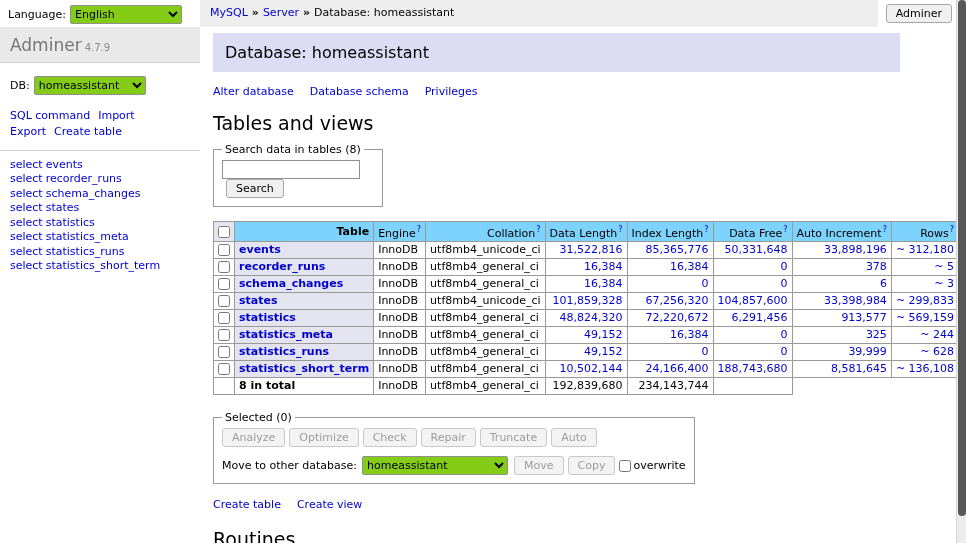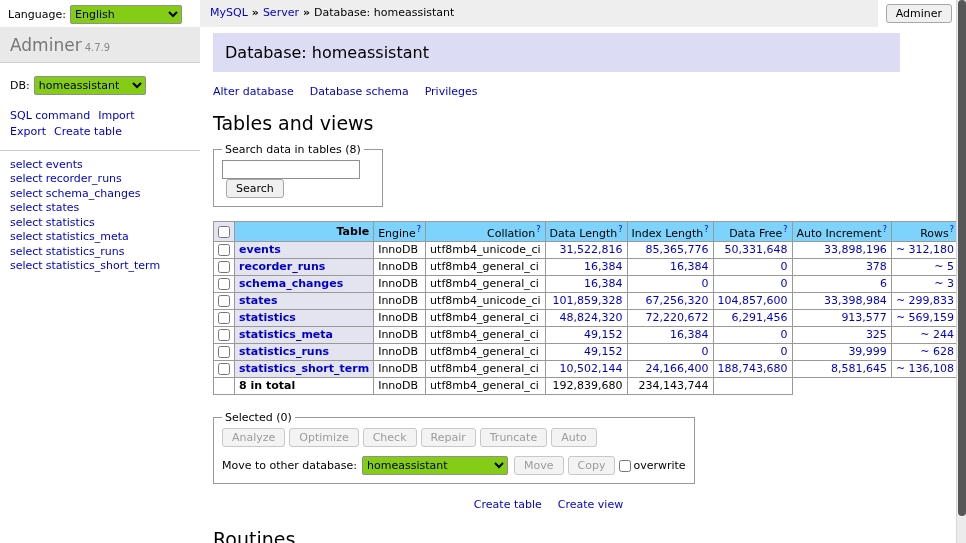--- a/index.html
+++ b/index.html
@@ -78,21 +78,21 @@
   .help { font-size: 8px; vertical-align: super; color: #0000cc; margin-left: 1px; cursor: pointer; }
   input[type=checkbox] { width: 12px; height: 12px; vertical-align: middle; }
 
   .selected-fs { width: 406px; display: block; padding-left: 8px; }
   .action-row button { margin-right: 4px; }
   .move-row { margin-top: 9px; white-space: nowrap; }
   .move-row select { width: 146px; margin: 0 6px 0 5px; }
   .move-row button { margin-right: 4px; }
   .move-row label { margin-left: 2px; }
 
-  .create-links { margin: 0 0 17px; text-align: center; }
+  .create-links { margin: 0 0 17px; }
   .section-block h3 { margin-top: 0; }
 </style>
 </head>
 <body>
 
 <div id="app">
   <div id="layout">
 
     <div id="sidebar">
       <div class="lang-row">

